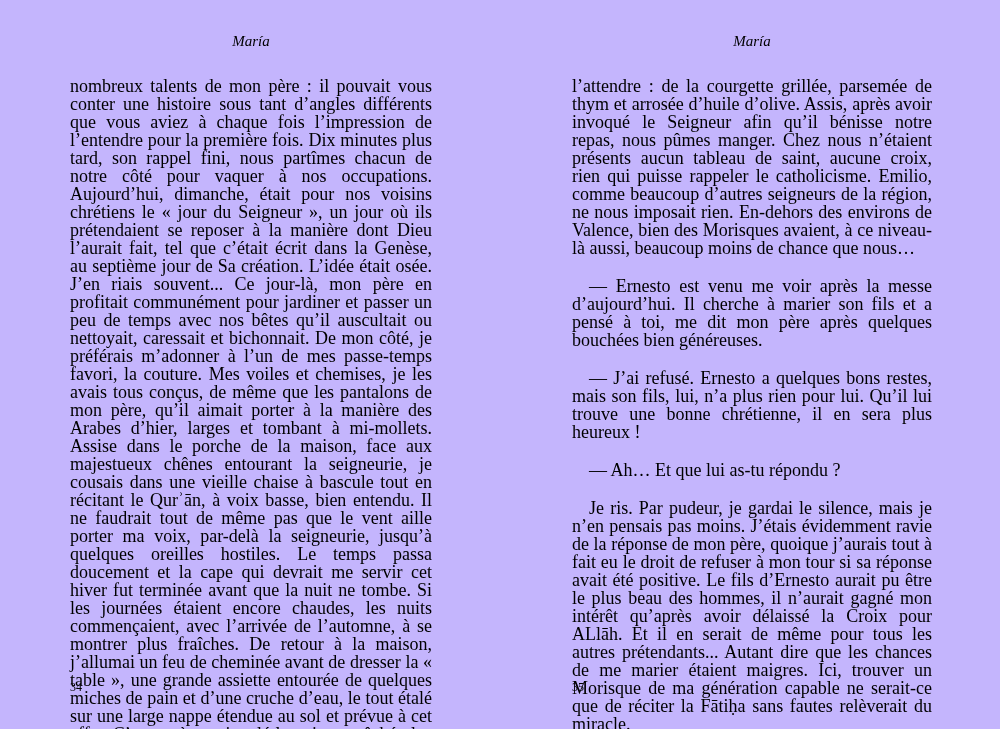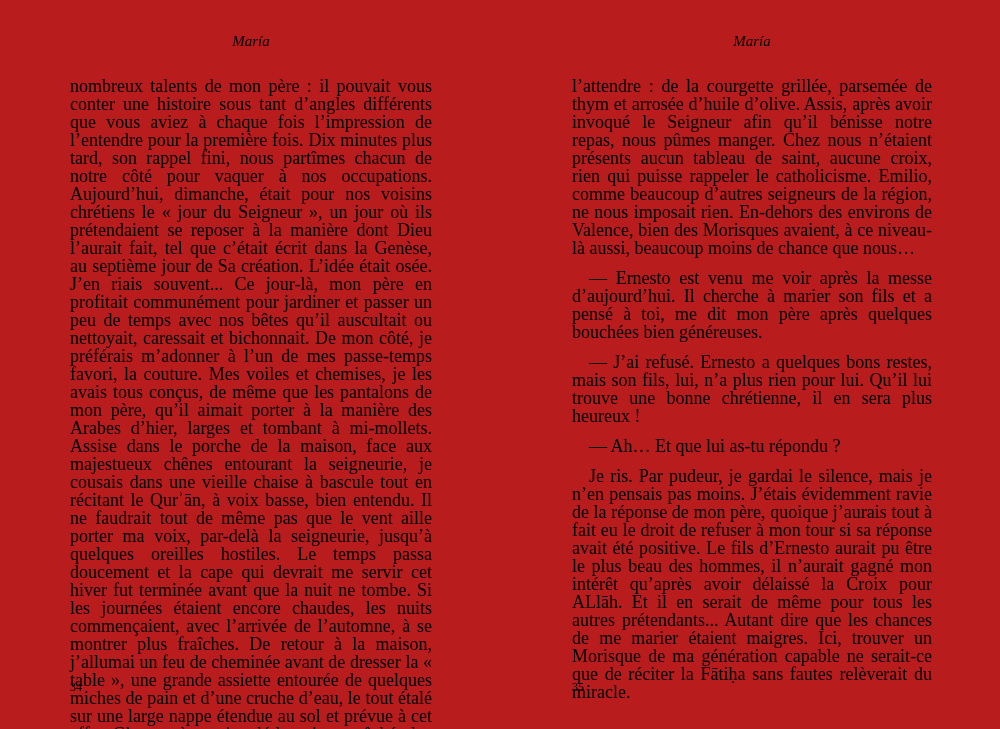--- a/index.html
+++ b/index.html
@@ -11,21 +11,21 @@
     width: 1000px;
     height: 729px;
     position: relative;
     overflow: hidden;
     font-family: "Liberation Serif", "DejaVu Serif", serif;
     color: #000000;
   }
   .spread {
     position: absolute;
     inset: 0;
-    background: #b91c1c;
+    background: #c4b5fd;
   }
   .page {
     position: absolute;
     top: 0;
     height: 729px;
   }
   .page-left  { left: 70px;  width: 362px; }
   .page-right { left: 572px; width: 360px; }
   .running-header {
     position: absolute;
@@ -44,21 +44,21 @@
     width: 100%;
     font-size: 18px;
     line-height: 18px;
     text-align: justify;
   }
   .page-body p.para {
     margin: 0;
     padding: 0;
   }
   .page-body p.para.gap {
-    margin-top: 12px;
+    margin-top: 20px;
   }
   .page-body p.para.indent {
     text-indent: 17px;
   }
   .page-body p.para.continues {
     text-align-last: justify;
   }
   .page-number {
     position: absolute;
     top: 680px;

